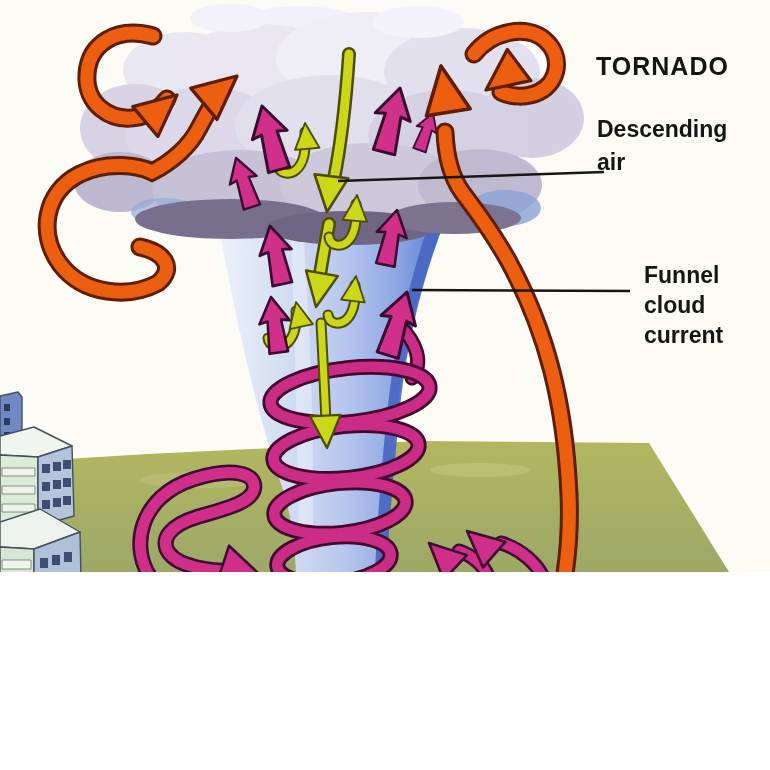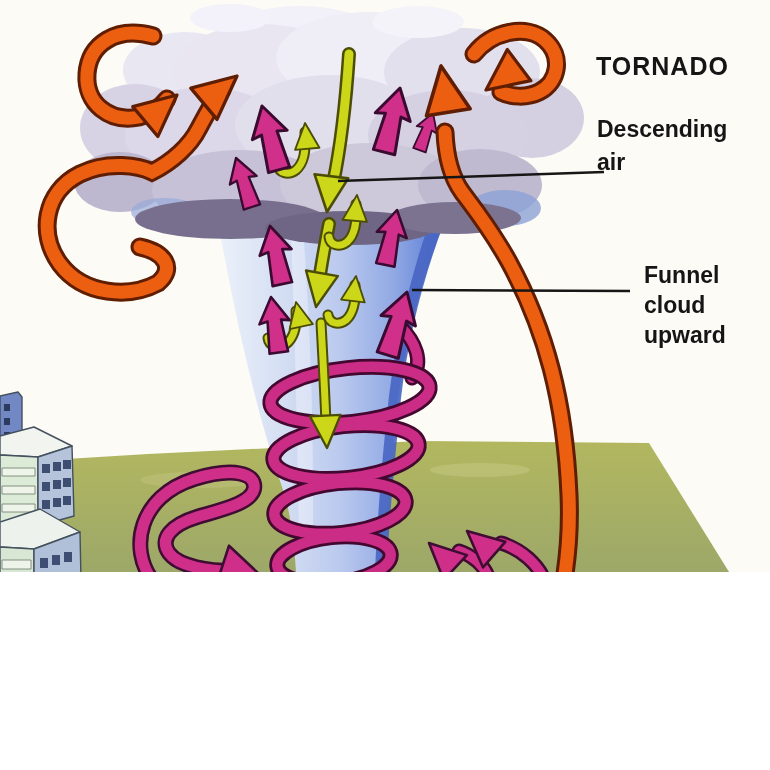--- a/index.html
+++ b/index.html
@@ -296,16 +296,16 @@
 <div class="lbl lbl-title">TORNADO</div>
 
 <div class="lbl lbl-desc">
   <div>Descending</div>
   <div>air</div>
 </div>
 
 <div class="lbl lbl-funnel">
   <div>Funnel</div>
   <div>cloud</div>
-  <div>upward</div>
+  <div>current</div>
 </div>
 
 </div>
 
 </body></html>

